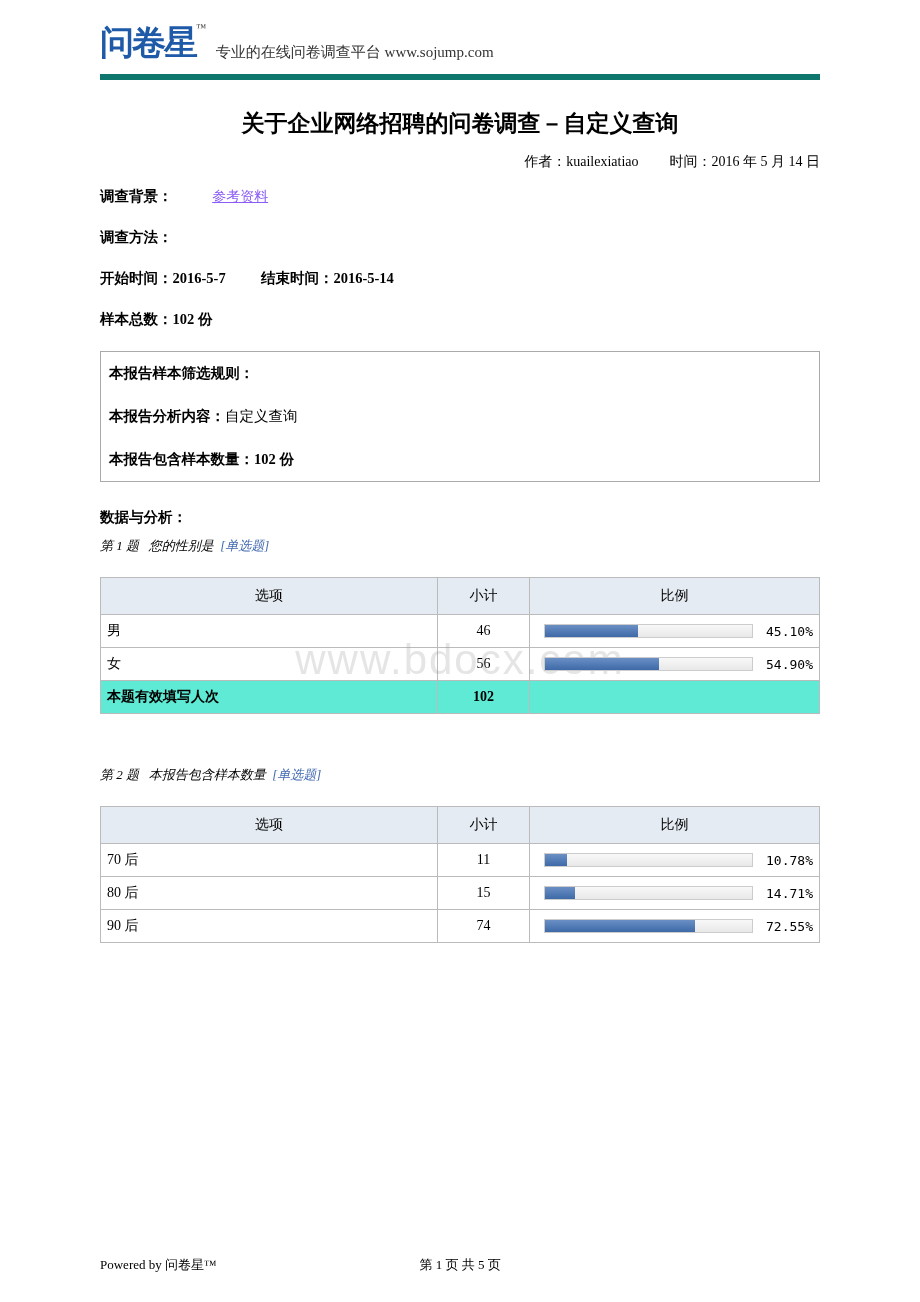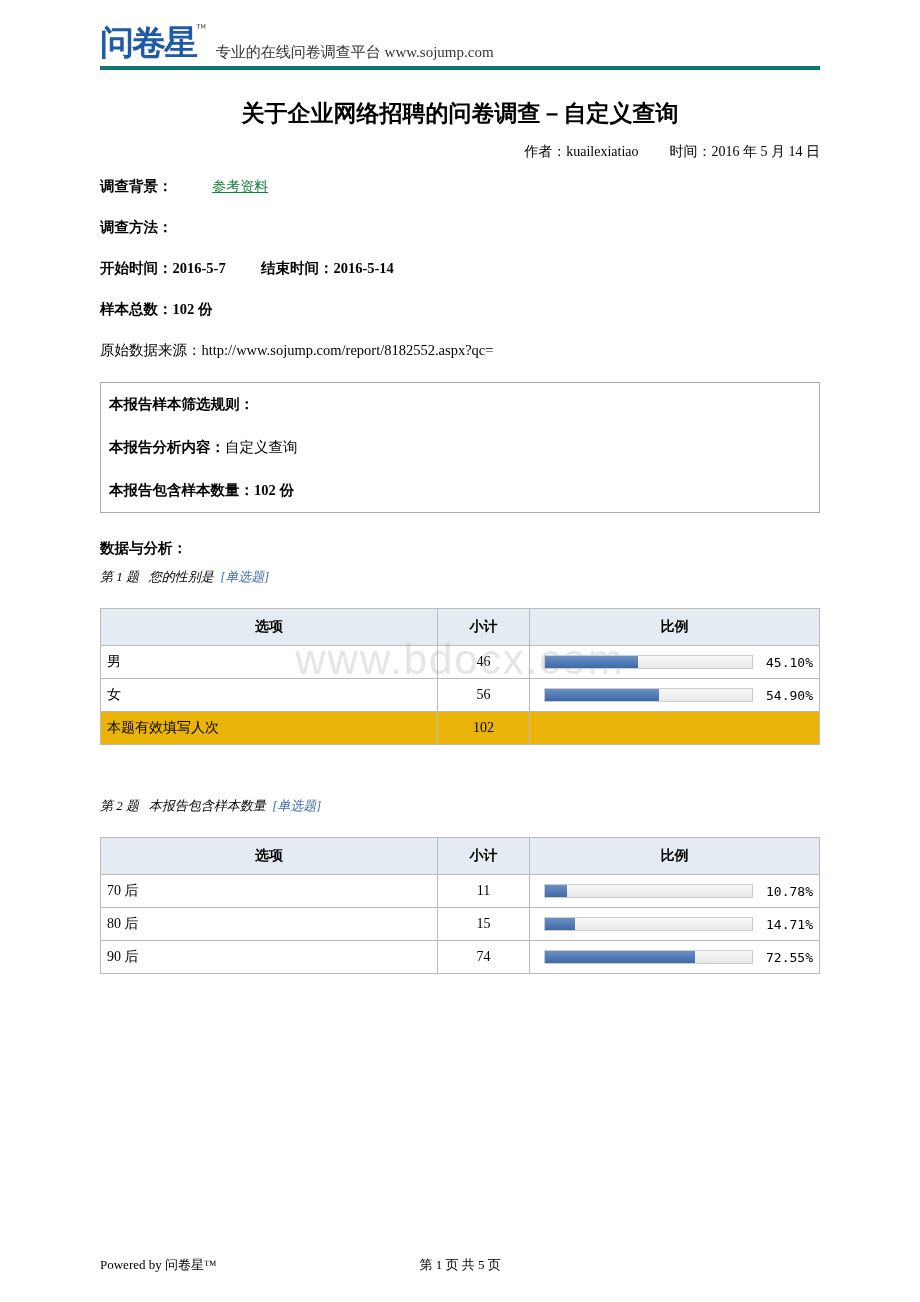--- a/index.html
+++ b/index.html
@@ -1,43 +1,43 @@
 <!DOCTYPE html>
 <html><head>
   <meta charset="utf-8">
   <style>
     * { margin: 0; padding: 0; box-sizing: border-box; }
     body { font-family: "SimSun", "宋体", serif; background: #fff; width: 920px; margin: 0 auto; color: #000; }
     .page { padding: 20px 100px 40px 100px; position: relative; min-height: 1302px; }
-    .header-area { border-bottom: 4px solid #0f766e; margin-bottom: 26px; display: flex; align-items: flex-end; gap: 10px; }
+    .header-area { border-bottom: 6px solid #0f766e; padding-bottom: 8px; margin-bottom: 26px; display: flex; align-items: flex-end; gap: 10px; }
     .logo { display: flex; align-items: flex-start; }
     .logo-text { font-size: 34px; font-weight: bold; color: #1e5aa8; font-family: "Microsoft YaHei", sans-serif; letter-spacing: -2px; }
     .logo-tm { font-size: 10px; color: #333; margin-top: 2px; }
     .tagline { font-size: 15px; color: #333; font-family: "SimSun", serif; padding-bottom: 4px; }
     .title { text-align: center; font-size: 23px; font-weight: bold; margin: 28px 0 14px 0; font-family: "SimSun", serif; }
     .meta-line { text-align: right; font-size: 14px; margin-bottom: 16px; font-family: "SimSun", serif; }
     .meta-line .sep { display: inline-block; width: 24px; }
     .section-label { font-size: 14.5px; font-weight: bold; margin-bottom: 22px; font-family: "SimSun", serif; }
-    .section-label .link { color: #15803d; text-decoration: underline; font-weight: normal; margin-left: 36px; font-size: 14px; }
+    .section-label .link { color: #8b5cf6; text-decoration: underline; font-weight: normal; margin-left: 36px; font-size: 14px; }
     .info-line { font-size: 14.5px; margin-bottom: 22px; font-family: "SimSun", serif; }
     .info-line .bold { font-weight: bold; }
     .info-line .gap { display: inline-block; width: 28px; }
     .analysis-box { border: 1px solid #aaa; padding: 0; margin-bottom: 26px; }
     .analysis-box .box-row { padding: 12px 8px; font-size: 14.5px; font-family: "SimSun", serif; }
     .analysis-box .box-row .label { font-weight: bold; }
     .analysis-header { font-size: 14.5px; font-weight: bold; margin-bottom: 10px; font-family: "SimSun", serif; }
     .question-title { font-size: 13px; margin-bottom: 22px; font-family: "SimSun", serif; font-style: italic; }
     .question-title .tag { color: #4169b0; }
     table.result { width: 100%; border-collapse: collapse; margin-bottom: 52px; font-size: 14px; font-family: "SimSun", serif; }
-    table.result th { background: #e5ebf2; border: 1px solid #bbb; padding: 9px 12px; font-weight: bold; }
+    table.result th { background: #e5ebf2; border: 1px solid #bbb; padding: 9px 12px; font-weight: normal; }
     table.result td { border: 1px solid #bbb; padding: 7px 6px; }
     table.result td.opt { text-align: left; padding-left: 6px; }
     table.result td.count { text-align: center; width: 92px; }
     table.result td.ratio { width: 290px; }
-    table.result tr.total td { font-weight: normal; background: #eab308; }
+    table.result tr.total td { font-weight: bold; background: #5eead4; }
     .bar-wrap { display: flex; align-items: center; gap: 6px; padding-left: 8px; }
     .bar-bg { flex: 1; height: 14px; background: linear-gradient(to bottom, #f8f8f8, #e8e8e8); border: 1px solid #ccc; position: relative; }
     .bar-fill { height: 100%; background: linear-gradient(to bottom, #6a8fc4, #3e6aa8); }
     .bar-pct { font-family: monospace, "SimSun"; font-size: 13px; min-width: 54px; text-align: right; }
     .watermark { position: absolute; left: 50%; top: 636px; transform: translateX(-50%); font-size: 42px; color: rgba(150,150,150,0.25); font-family: Arial, sans-serif; letter-spacing: 2px; pointer-events: none; white-space: nowrap; }
     .footer { position: absolute; bottom: 28px; left: 100px; right: 100px; display: flex; justify-content: flex-start; font-size: 13px; font-family: "SimSun", serif; }
     .footer .center { position: absolute; left: 50%; transform: translateX(-50%); }
   </style>
 </head>
 <body>
@@ -74,23 +74,20 @@
   <div class="info-line">
     <span class="bold">开始时间：</span><span class="bold">2016-5-7</span>
     <span class="gap"></span>
     <span class="bold">结束时间：</span><span class="bold">2016-5-14</span>
   </div>
 
   <div class="info-line">
     <span class="bold">样本总数：</span><span class="bold">102  份</span>
   </div>
 
-  <div class="info-line">
-    <span>原始数据来源：</span><span>http://www.sojump.com/report/8182552.aspx?qc=</span>
-  </div>
 
   <div class="analysis-box">
     <div class="box-row">
       <span class="label">本报告样本筛选规则：</span>
     </div>
     <div class="box-row">
       <span class="label">本报告分析内容：</span><span>自定义查询</span>
     </div>
     <div class="box-row">
       <span class="label">本报告包含样本数量：</span><span class="label">102 份</span>

